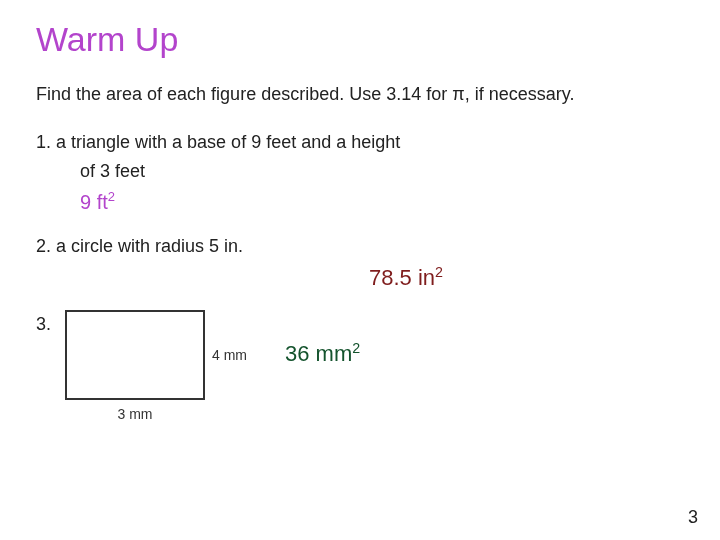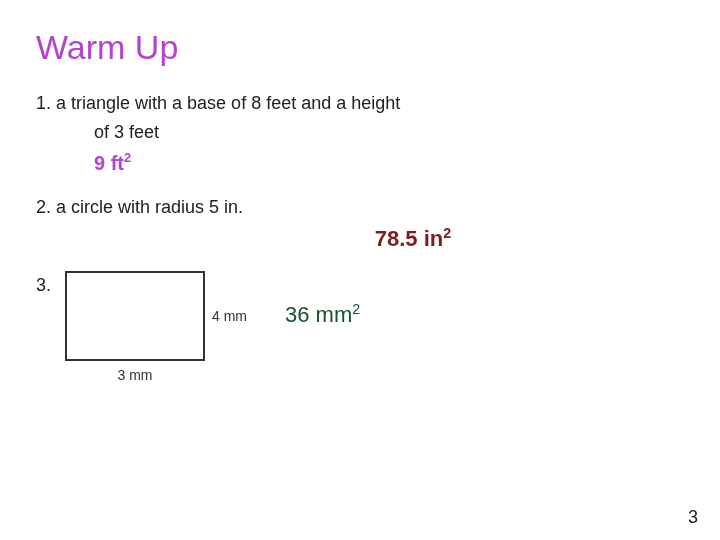--- a/index.html
+++ b/index.html
@@ -11,21 +11,21 @@
       font-family: Arial, sans-serif;
       font-size: 18px;
       color: #222;
       position: relative;
       overflow: hidden;
     }
 
     .page {
       width: 720px;
       height: 540px;
-      padding: 28px 36px 20px 36px;
+      padding: 20px 36px 20px 36px;
       position: relative;
     }
 
     .title {
       font-size: 34px;
       color: #b344cc;
       font-weight: normal;
       margin-bottom: 22px;
     }
 
@@ -44,22 +44,22 @@
 
     .problem-row {
       display: flex;
       align-items: baseline;
       flex-wrap: wrap;
     }
 
     .answer {
       color: #b344cc;
       font-size: 20px;
-      font-weight: bold;
-      margin-left: 26px;
+      font-weight: normal;
+      margin-left: 12px;
     }
 
     .indent {
       margin-left: 32px;
       flex-direction: column;
     }
 
     .rectangle-figure {
       position: relative;
       display: inline-block;
@@ -104,25 +104,28 @@
       vertical-align: super;
     }
   </style>
 </head>
 <body>
 
 <div class="page">
 
   <div class="title">Warm Up</div>
 
+  <div class="instructions">
+    Find the area of each figure described. Use 3.14 for <span>π</span>, if necessary.
+  </div>
 
   <div class="problem">
     <div class="problem-row">
       <span>1.&nbsp;</span>
-      <span>a triangle with a base of 8 feet and a height</span>
+      <span>a triangle with a base of 9 feet and a height</span>
     </div>
     <div class="problem-row indent">
       <span>of 3 feet</span>
       <span class="answer">9 ft<sup>2</sup></span>
     </div>
   </div>
 
   <div class="problem">
     <div class="problem-row">
       <span>2.&nbsp;</span>

